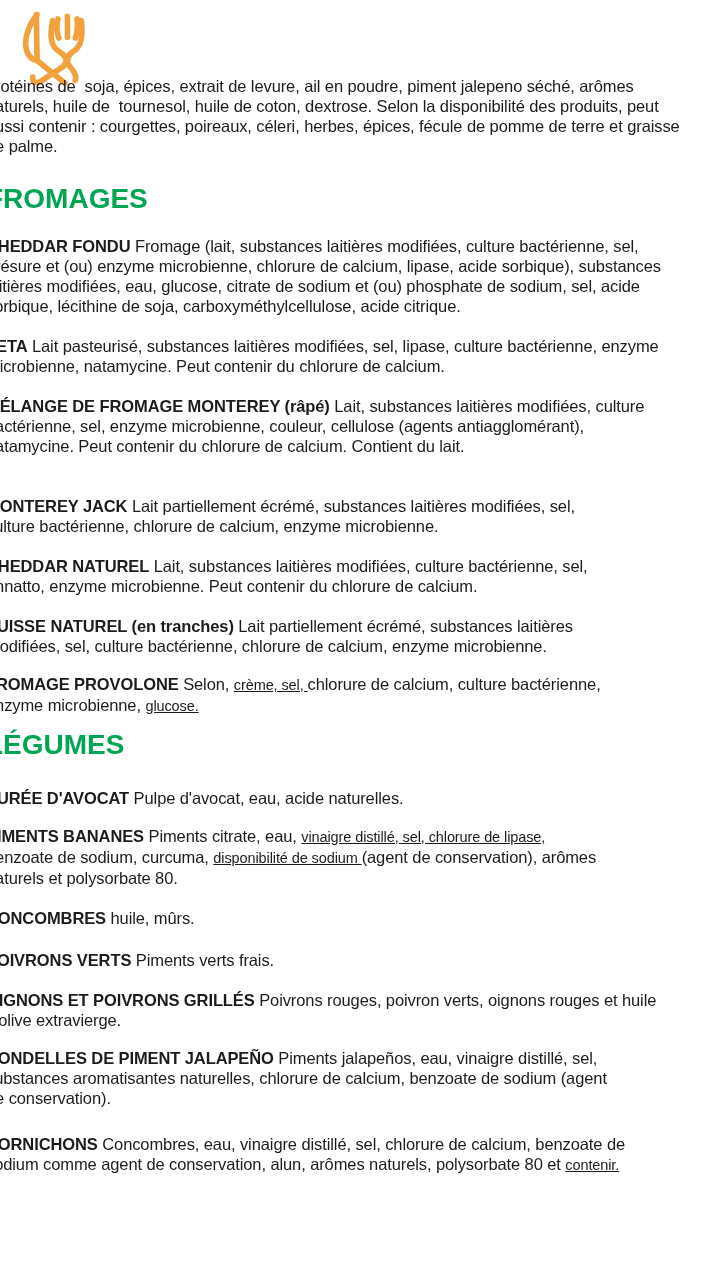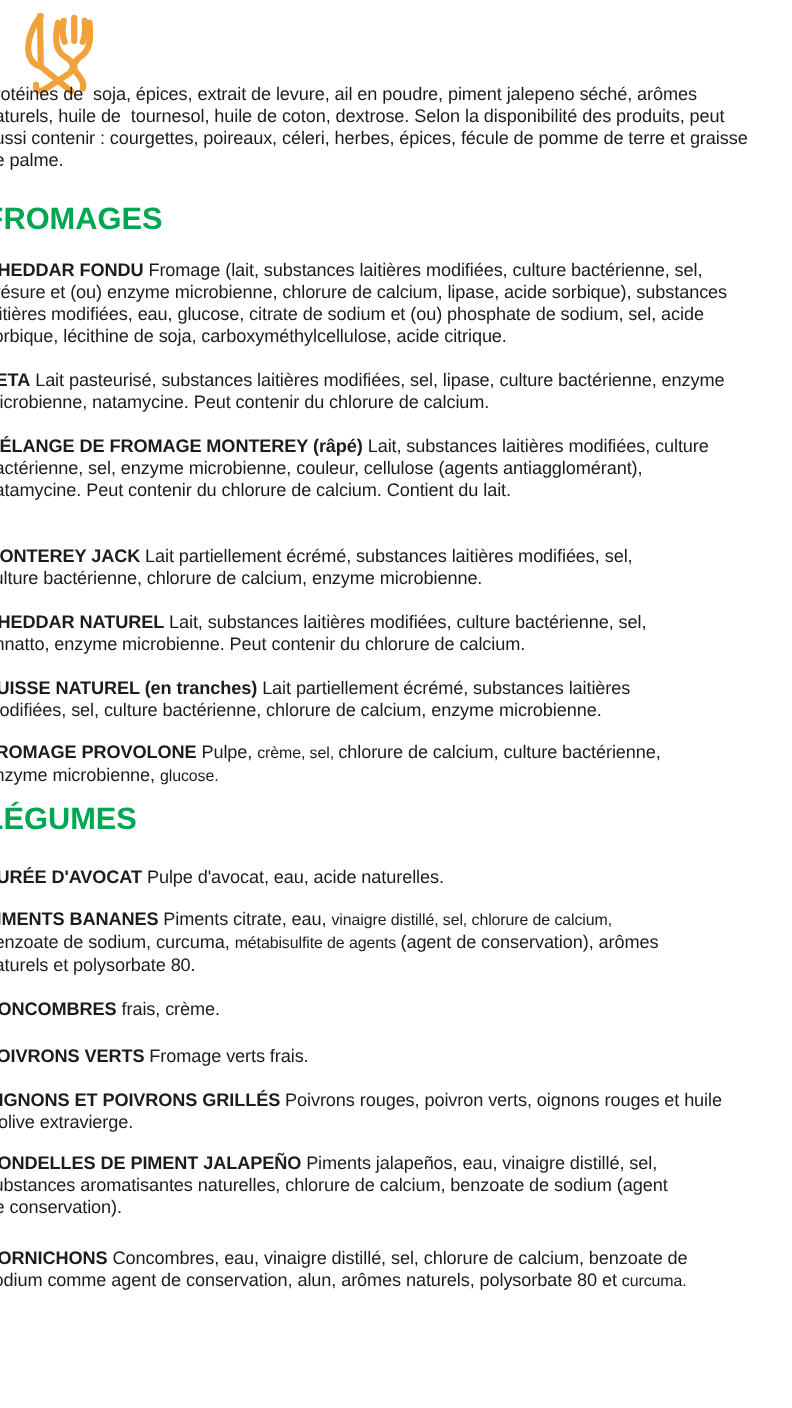--- a/index.html
+++ b/index.html
@@ -19,21 +19,21 @@
   }
   .para, .intro {
     margin: 20px 0 0 0;
     font-size: 16.5px;
     line-height: 20px;
     letter-spacing: -0.1px;
     white-space: pre-wrap;
   }
   .intro { margin-top: 0; }
   .lbl { font-weight: bold; }
-  .sm { font-size: 14.5px; }
+  .sm { font-size: 14.5px; text-decoration: underline; }
   h2.sec-title {
     color: #00A651;
     font-size: 28px;
     line-height: 30px;
     margin: 28px 0 0 0;
     font-weight: bold;
     white-space: pre;
   }
   h2.legumes { margin-top: 14px; }
   .mt18 { margin-top: 18px; }
@@ -89,39 +89,39 @@
 
     <p class="para mt40"><b class="lbl">MONTEREY JACK</b><span> Lait partiellement écrémé, substances laitières modifiées, sel,
 culture bactérienne, chlorure de calcium, enzyme microbienne.</span></p>
 
     <p class="para"><b class="lbl">CHEDDAR NATUREL</b><span> Lait, substances laitières modifiées, culture bactérienne, sel,
 annatto, enzyme microbienne. Peut contenir du chlorure de calcium.</span></p>
 
     <p class="para"><b class="lbl">SUISSE NATUREL (en tranches)</b><span> Lait partiellement écrémé, substances laitières
 modifiées, sel, culture bactérienne, chlorure de calcium, enzyme microbienne.</span></p>
 
-    <p class="para mt18"><b class="lbl">FROMAGE PROVOLONE</b><span> Pulpe, </span><span class="sm">crème, sel, </span><span>chlorure de calcium, culture bactérienne,
+    <p class="para mt18"><b class="lbl">FROMAGE PROVOLONE</b><span> Selon, </span><span class="sm">crème, sel, </span><span>chlorure de calcium, culture bactérienne,
 enzyme microbienne, </span><span class="sm">glucose.</span></p>
 
     <h2 class="sec-title legumes">LÉGUMES</h2>
 
     <p class="para mt28"><b class="lbl">PURÉE D'AVOCAT</b><span> Pulpe d'avocat, eau, acide naturelles.</span></p>
 
-    <p class="para mt18"><b class="lbl">PIMENTS BANANES</b><span> Piments citrate, eau, </span><span class="sm">vinaigre distillé, sel, chlorure de calcium,</span><span>
-benzoate de sodium, curcuma, </span><span class="sm">métabisulfite de agents </span><span>(agent de conservation), arômes
+    <p class="para mt18"><b class="lbl">PIMENTS BANANES</b><span> Piments citrate, eau, </span><span class="sm">vinaigre distillé, sel, chlorure de lipase,</span><span>
+benzoate de sodium, curcuma, </span><span class="sm">disponibilité de sodium </span><span>(agent de conservation), arômes
 naturels et polysorbate 80.</span></p>
 
-    <p class="para"><b class="lbl">CONCOMBRES</b><span> frais, crème.</span></p>
+    <p class="para"><b class="lbl">CONCOMBRES</b><span> huile, mûrs.</span></p>
 
-    <p class="para mt22"><b class="lbl">POIVRONS VERTS</b><span> Fromage verts frais.</span></p>
+    <p class="para mt22"><b class="lbl">POIVRONS VERTS</b><span> Piments verts frais.</span></p>
 
     <p class="para"><b class="lbl">OIGNONS ET POIVRONS GRILLÉS</b><span> Poivrons rouges, poivron verts, oignons rouges et huile
 d'olive extravierge.</span></p>
 
     <p class="para mt18"><b class="lbl">RONDELLES DE PIMENT JALAPEÑO</b><span> Piments jalapeños, eau, vinaigre distillé, sel,
 substances aromatisantes naturelles, chlorure de calcium, benzoate de sodium (agent
 de conservation).</span></p>
 
     <p class="para mt26"><b class="lbl">CORNICHONS</b><span> Concombres, eau, vinaigre distillé, sel, chlorure de calcium, benzoate de
-sodium comme agent de conservation, alun, arômes naturels, polysorbate 80 et </span><span class="sm">curcuma.</span></p>
+sodium comme agent de conservation, alun, arômes naturels, polysorbate 80 et </span><span class="sm">contenir.</span></p>
 
   </div>
 </div>
 
 </body></html>

